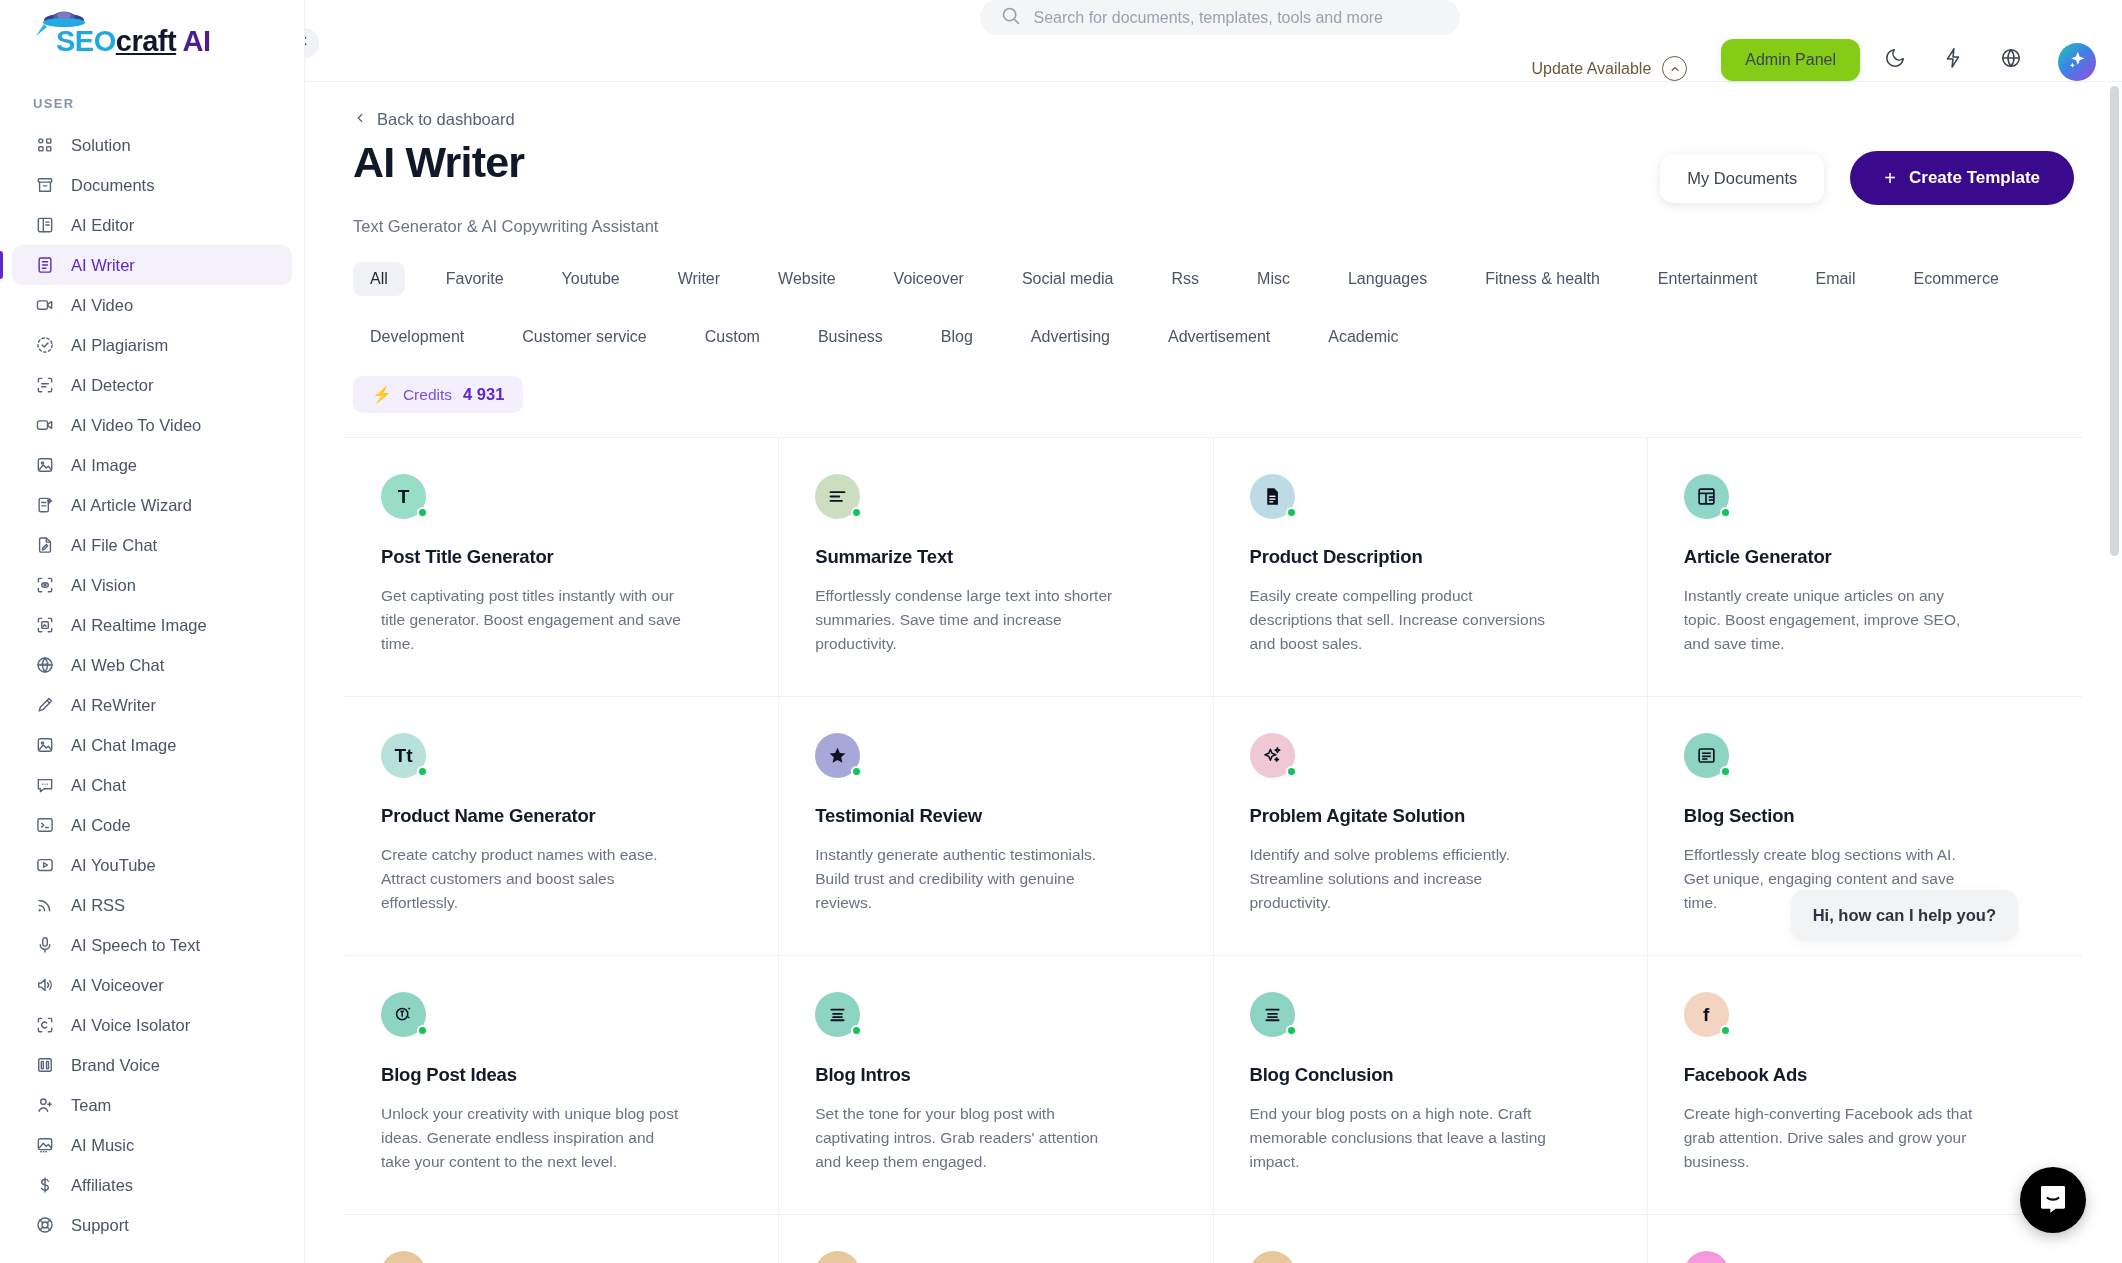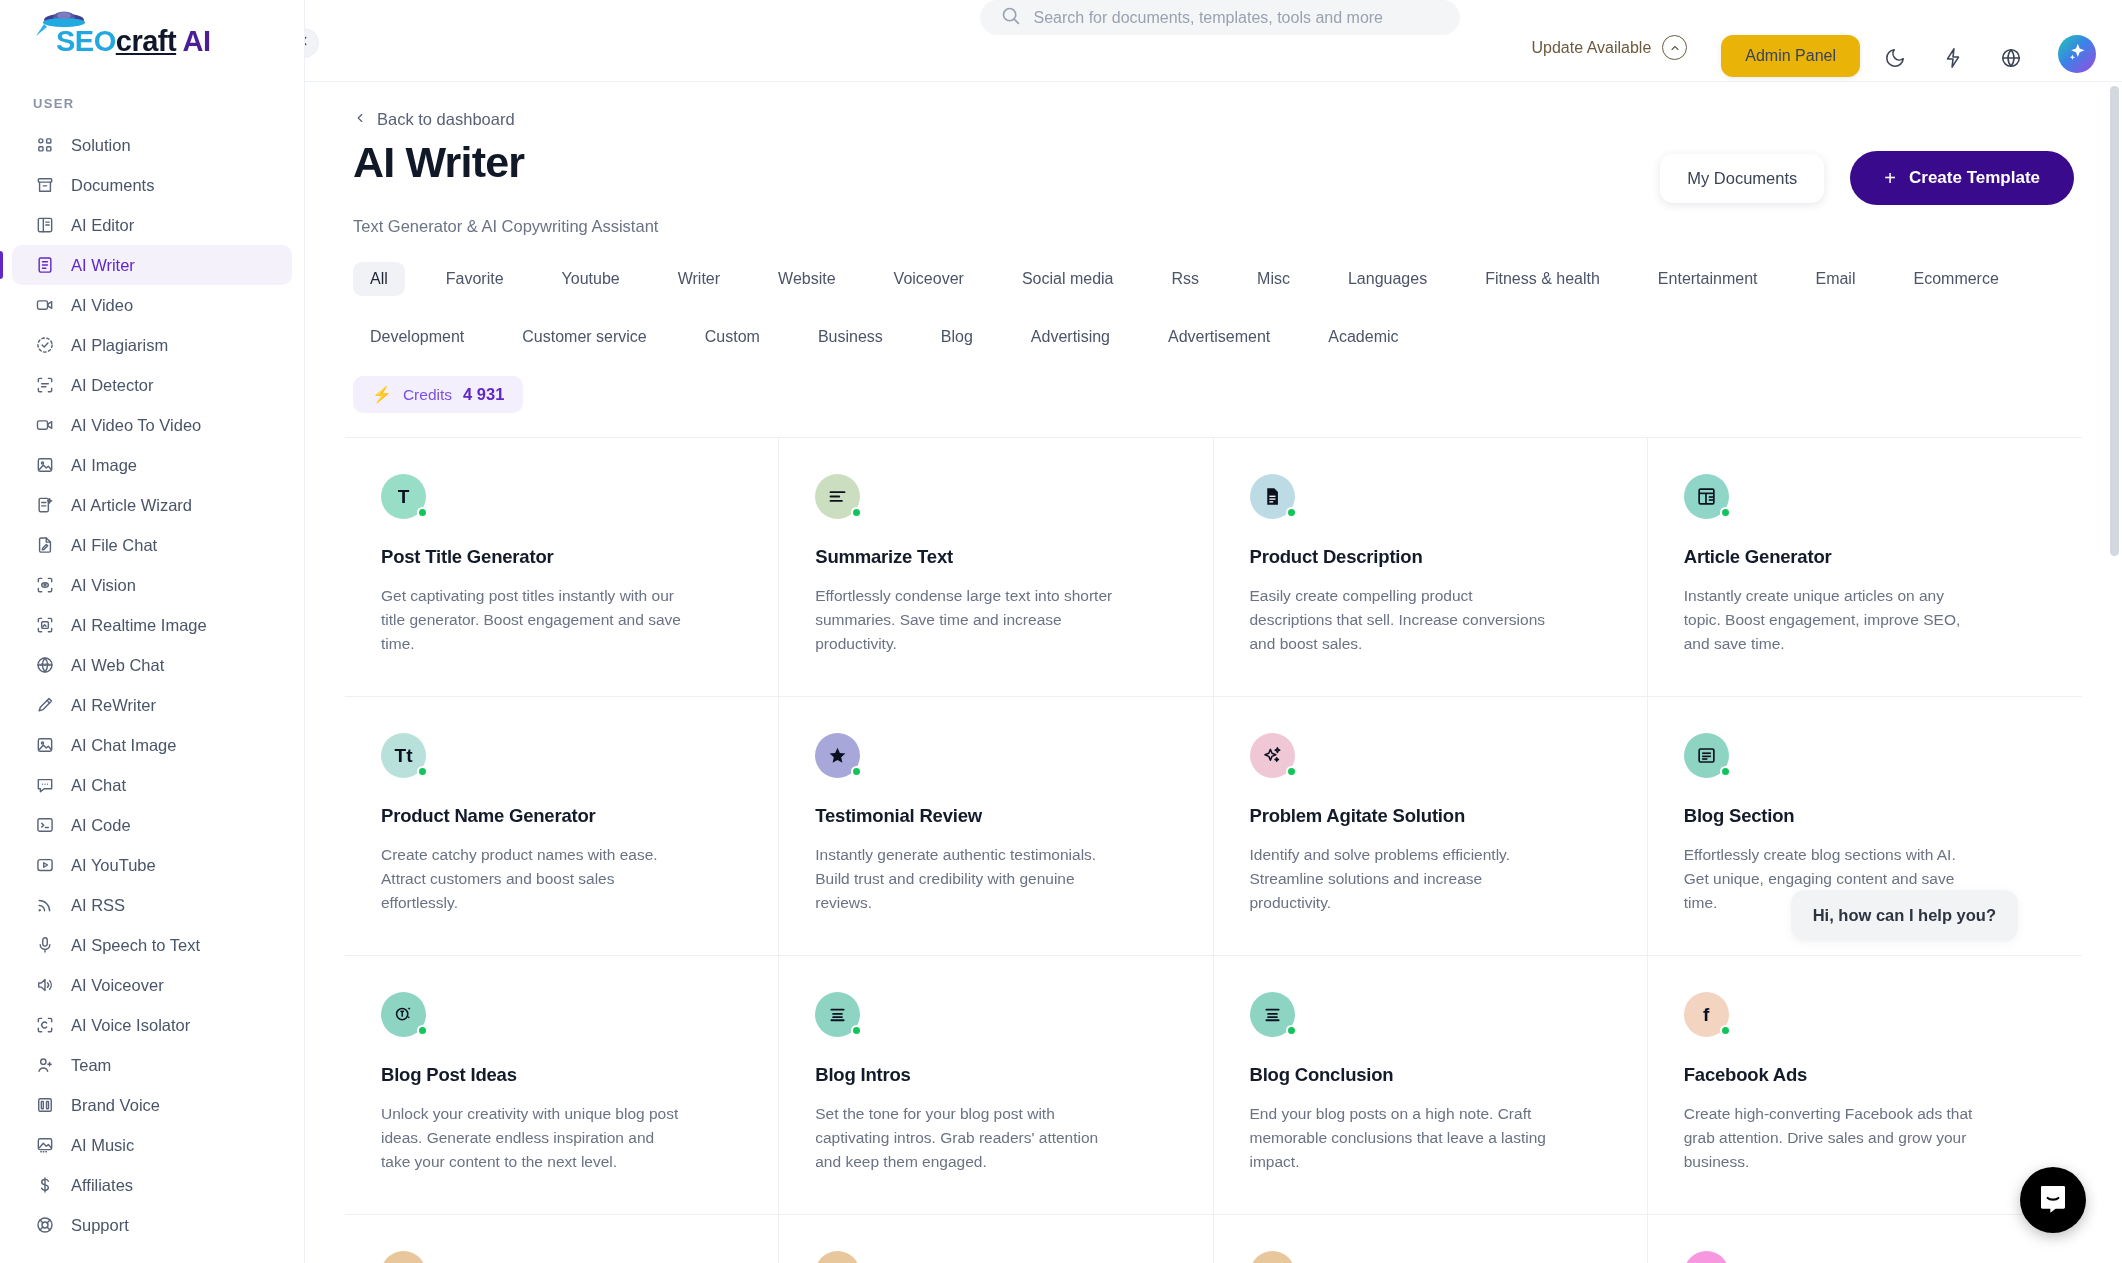--- a/index.html
+++ b/index.html
@@ -75,33 +75,33 @@
     margin-left: 8px;
   }
   .search-box svg { width: 21px; height: 21px; stroke: #9aa2b1; stroke-width: 1.9; fill: none; stroke-linecap: round; }
   .search-box input {
     border: none; outline: none; background: transparent;
     font-size: 16px; color: #3d4554; width: 100%;
     font-family: "Liberation Sans", sans-serif;
   }
   .search-box input::placeholder { color: #9aa2b1; }
 
-  .topbar-right { margin-left: auto; display: flex; align-items: flex-start; gap: 12px; }
+  .topbar-right { margin-left: auto; display: flex; align-items: flex-end; gap: 12px; }
   .update-chip {
     display: flex; align-items: center; gap: 11px;
     color: #6b5a3e; font-size: 16px; cursor: pointer; padding-right: 22px;
   }
   .update-circle {
     width: 25px; height: 25px; border-radius: 50%;
     border: 1.6px solid #6b5a3e; display: flex; align-items: center; justify-content: center;
   }
   .update-circle svg { width: 12px; height: 12px; stroke: #6b5a3e; stroke-width: 2.2; fill: none; stroke-linecap: round; stroke-linejoin: round; }
 
   .admin-btn {
-    background: #eab308; border-radius: 12px; padding: 12px 24px;
+    background: #84cc16; border-radius: 12px; padding: 12px 24px;
     font-size: 16px; color: #3b4456; font-weight: 500; cursor: pointer;
     box-shadow: 0 1px 5px rgba(60,70,95,0.12);
   }
   .icon-btn { width: 46px; height: 46px; display: flex; align-items: center; justify-content: center; cursor: pointer; }
   .icon-btn svg { width: 22px; height: 22px; stroke: #3c4454; fill: none; stroke-width: 1.7; stroke-linecap: round; stroke-linejoin: round; }
   .avatar {
     width: 38px; height: 38px; border-radius: 50%; margin-left: 12px; cursor: pointer;
     background: linear-gradient(135deg, #23c8b0 0%, #3b82e8 45%, #9b4bdc 100%);
     display: flex; align-items: center; justify-content: center;
   }
@@ -449,37 +449,37 @@
             <svg viewBox="0 0 24 24">
               <path d="M4 8V5.5A1.5 1.5 0 0 1 5.5 4H8M16 4h2.5A1.5 1.5 0 0 1 20 5.5V8M20 16v2.5a1.5 1.5 0 0 1-1.5 1.5H16M8 20H5.5A1.5 1.5 0 0 1 4 18.5V16"></path>
               <path d="M14 9.5a3.5 3.5 0 1 0 0 5"></path>
             </svg>
           </span>
           <span>AI Voice Isolator</span>
         </div>
         <div class="nav-item">
           <span class="ic">
             <svg viewBox="0 0 24 24">
+              <rect x="4.5" y="4.5" width="15" height="15" rx="1.8"></rect>
+              <rect x="7.6" y="7.6" width="2.4" height="8.8" rx="0.6"></rect>
+              <rect x="13.8" y="7.6" width="2.4" height="8.8" rx="0.6"></rect>
+            </svg>
+          </span>
+          <span>Brand Voice</span>
+        </div>
+        <div class="nav-item">
+          <span class="ic">
+            <svg viewBox="0 0 24 24">
               <circle cx="10" cy="8" r="3.2"></circle>
               <path d="M4.8 19.5a5.4 5.4 0 0 1 10.4 0"></path>
               <line x1="17.5" y1="9" x2="17.5" y2="13"></line>
               <line x1="15.5" y1="11" x2="19.5" y2="11"></line>
             </svg>
           </span>
           <span>Team</span>
-        </div>
-        <div class="nav-item">
-          <span class="ic">
-            <svg viewBox="0 0 24 24">
-              <rect x="4.5" y="4.5" width="15" height="15" rx="1.8"></rect>
-              <rect x="7.6" y="7.6" width="2.4" height="8.8" rx="0.6"></rect>
-              <rect x="13.8" y="7.6" width="2.4" height="8.8" rx="0.6"></rect>
-            </svg>
-          </span>
-          <span>Brand Voice</span>
         </div>
         <div class="nav-item">
           <span class="ic">
             <svg viewBox="0 0 24 24">
               <rect x="4" y="4.5" width="16" height="13" rx="2"></rect>
               <path d="M5.5 15l4.5-5 3.5 3.5 2.5-2 3 3.5"></path>
               <line x1="7" y1="20" x2="7.6" y2="20"></line>
               <line x1="10" y1="20" x2="10.6" y2="20"></line>
               <line x1="13" y1="20" x2="13.6" y2="20"></line>
             </svg>

